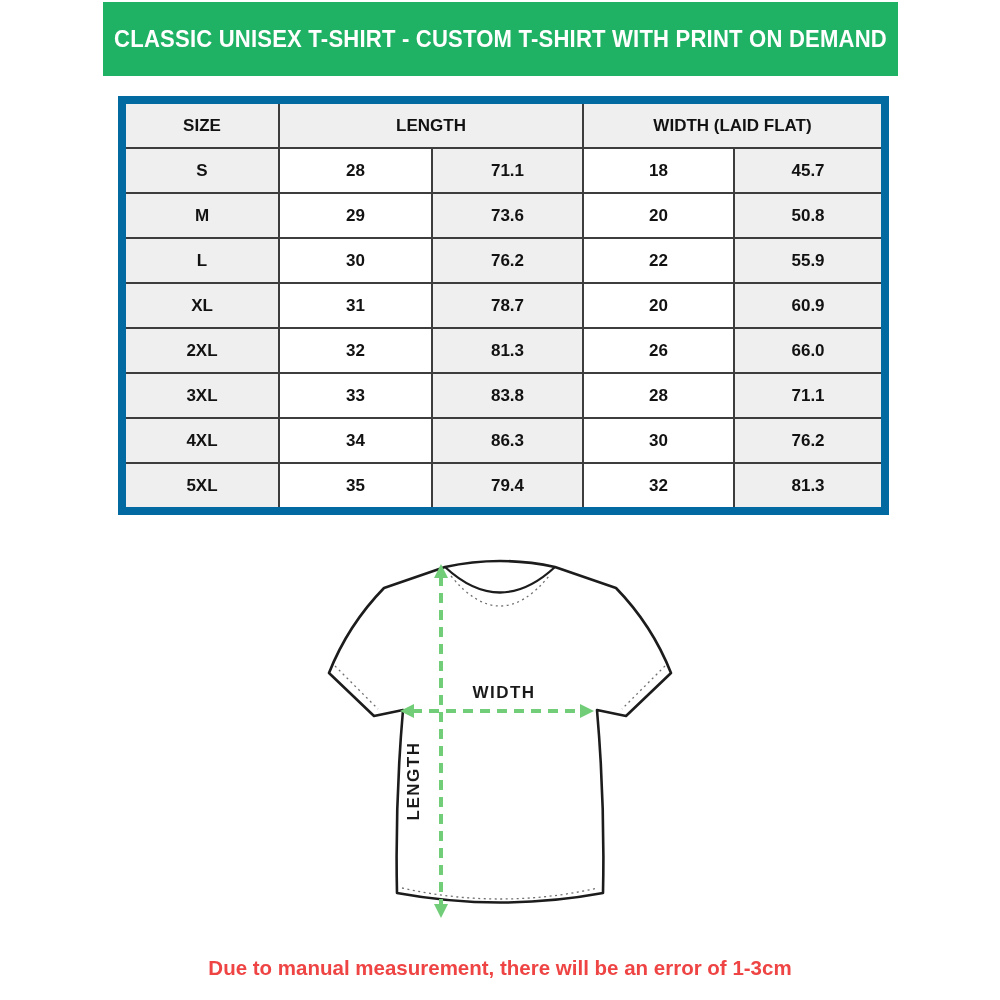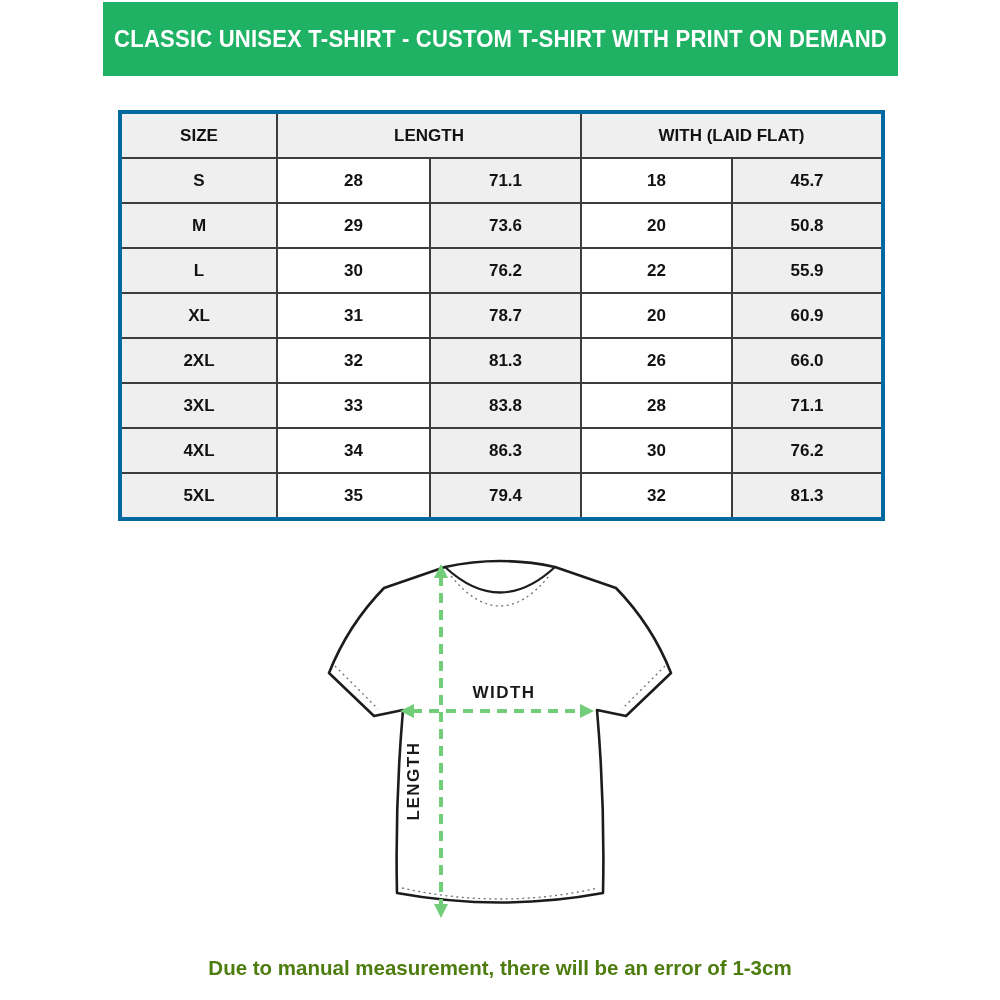--- a/index.html
+++ b/index.html
@@ -27,25 +27,25 @@
     font-size: 23px;
     font-weight: bold;
     letter-spacing: 0.2px;
     white-space: nowrap;
     transform: scaleX(0.96);
     transform-origin: center;
   }
   
   .size-table {
     position: absolute;
-    left: 118px; top: 110px;
+    left: 118px; top: 96px;
     width: 763px;
     border-collapse: collapse;
     table-layout: fixed;
-    border: 4px solid #0369a1;
+    border: 8px solid #0369a1;
     padding-left: 40px;
   }
   .size-table th, .size-table td {
     border: 2px solid #3d3d3d;
     height: 43px;
     padding: 0;
     text-align: center;
     vertical-align: middle;
     color: #121212;
     font-size: 17px;
@@ -66,21 +66,21 @@
   .dim-line      { fill:none; stroke:#72cd78; stroke-width:4; stroke-dasharray:10 7; }
   .dim-head      { fill:#72cd78; stroke:none; }
   .dim-label     { fill:#1a1a1a; font-family:"Liberation Sans",sans-serif;
                    font-size:17px; font-weight:bold; letter-spacing:1.5px; }
   
   .footer-note {
     position: absolute;
     left: 0; top: 956px;
     width: 1000px;
     text-align: center;
-    color: #4d7c0f;
+    color: #ef4444;
     font-size: 20.5px;
     font-weight: bold;
   }
 </style>
 </head>
 <body>
 
 <div class="page">
 
   <header class="banner">
@@ -92,21 +92,21 @@
       <col style="width:157px">
         <col style="width:153px">
         <col style="width:151px">
       <col style="width:151px">
         <col style="width:151px">
     </colgroup>
     <thead>
       <tr>
         <th>SIZE</th>
         <th colspan="2">LENGTH</th>
-        <th colspan="2">WITH (LAID FLAT)</th>
+        <th colspan="2">WIDTH (LAID FLAT)</th>
       </tr>
     </thead>
     <tbody>
       <tr>
         <td class="col-gray">S</td>
         <td class="col-white">28</td>
         <td class="col-gray">71.1</td>
         <td class="col-white">18</td>
         <td class="col-gray">45.7</td>
       </tr>

